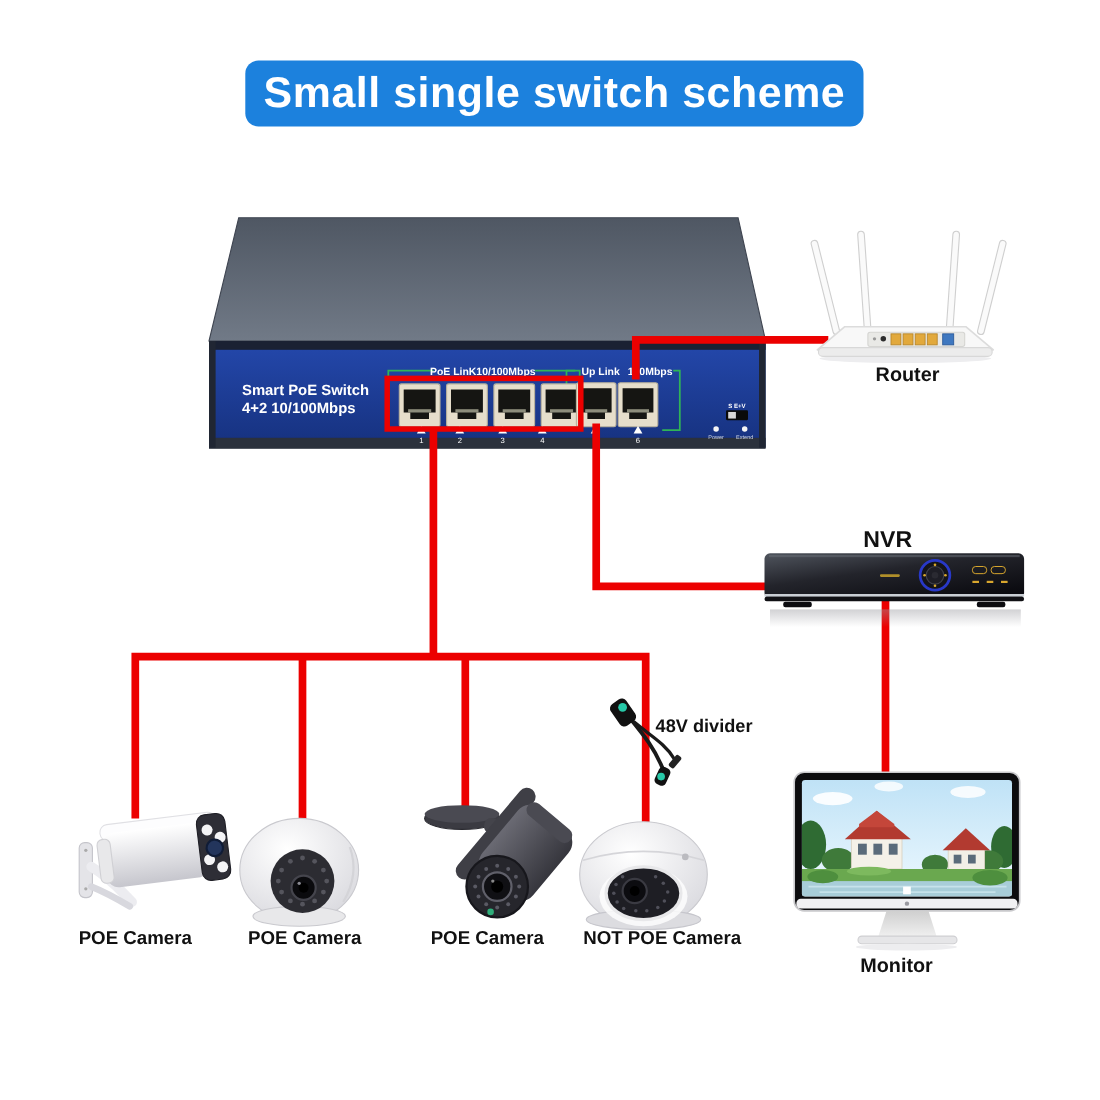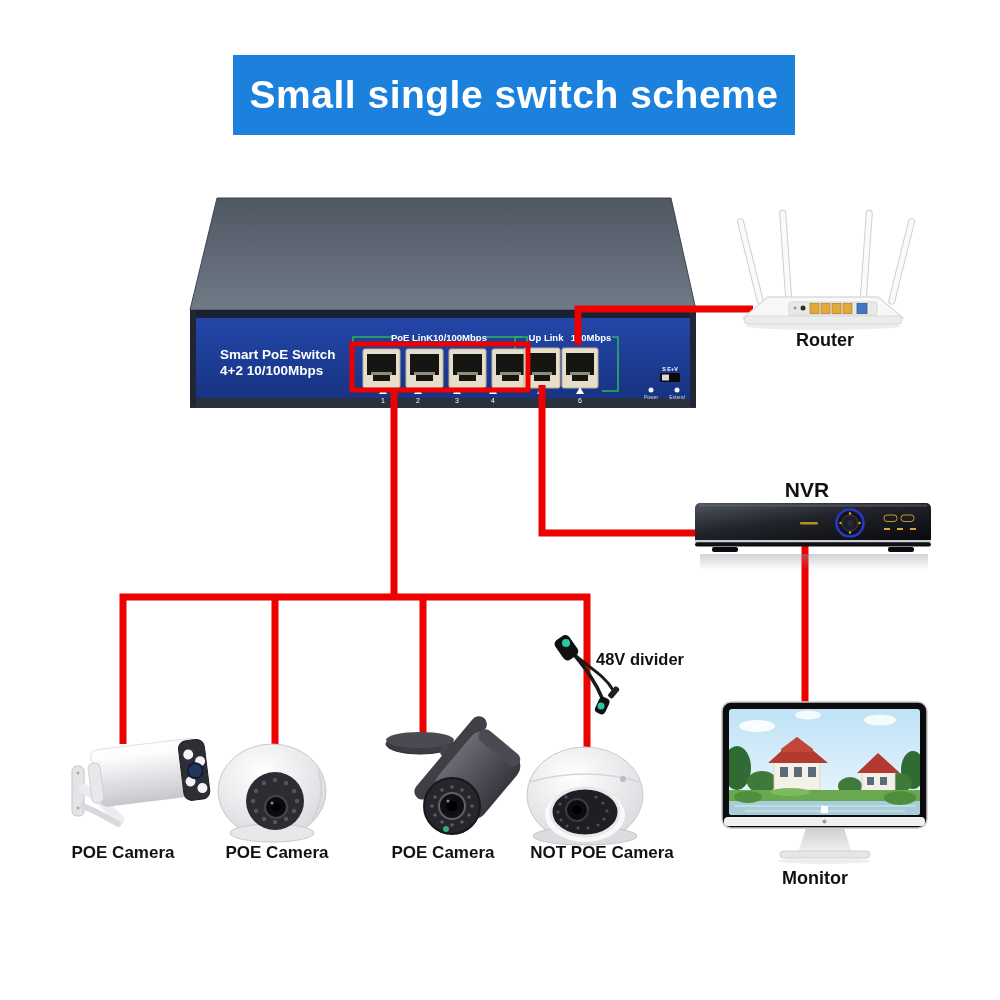--- a/index.html
+++ b/index.html
@@ -1,18 +1,18 @@
 <!DOCTYPE html>
 <html><head>
 <meta charset="utf-8">
 <style>
   html,body{margin:0;padding:0;background:#fff;}
   #canvas{position:relative;width:1000px;height:1000px;background:#ffffff;overflow:hidden;
           font-family:"Liberation Sans",sans-serif;}
-  #banner{position:absolute;left:233px;top:55px;width:562px;height:80px;border-radius:0;
+  #banner{position:absolute;left:223px;top:55px;width:562px;height:60px;border-radius:12px;
           background:#1c81dd;display:flex;align-items:center;justify-content:center;}
   #banner span{color:#ffffff;font-size:39px;font-weight:bold;letter-spacing:.5px;}
   svg{position:absolute;left:0;top:0;}
   text{font-family:"Liberation Sans",sans-serif;}
   .devlabel{font-weight:bold;fill:#111;}
 </style>
 </head>
 <body>
 
 <div id="canvas">

